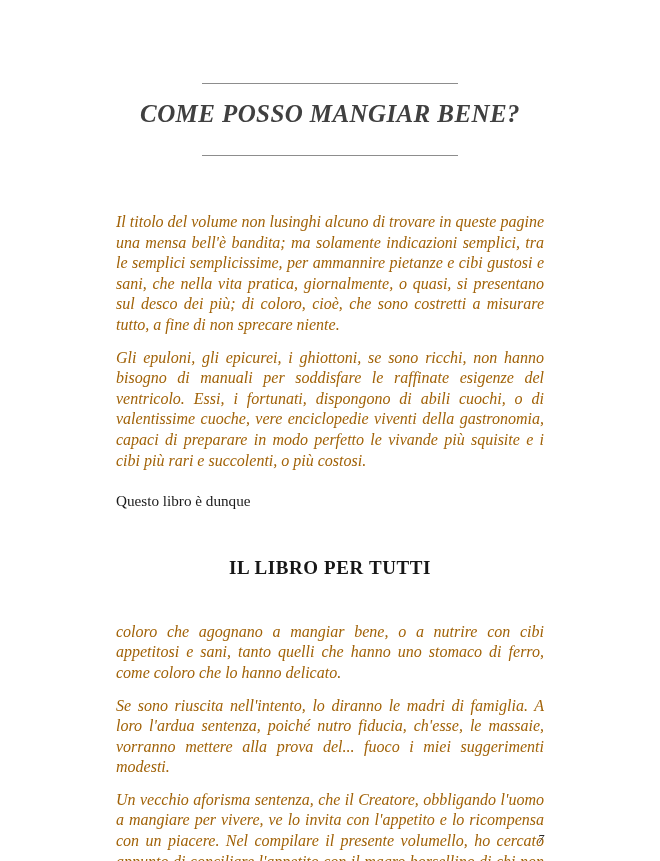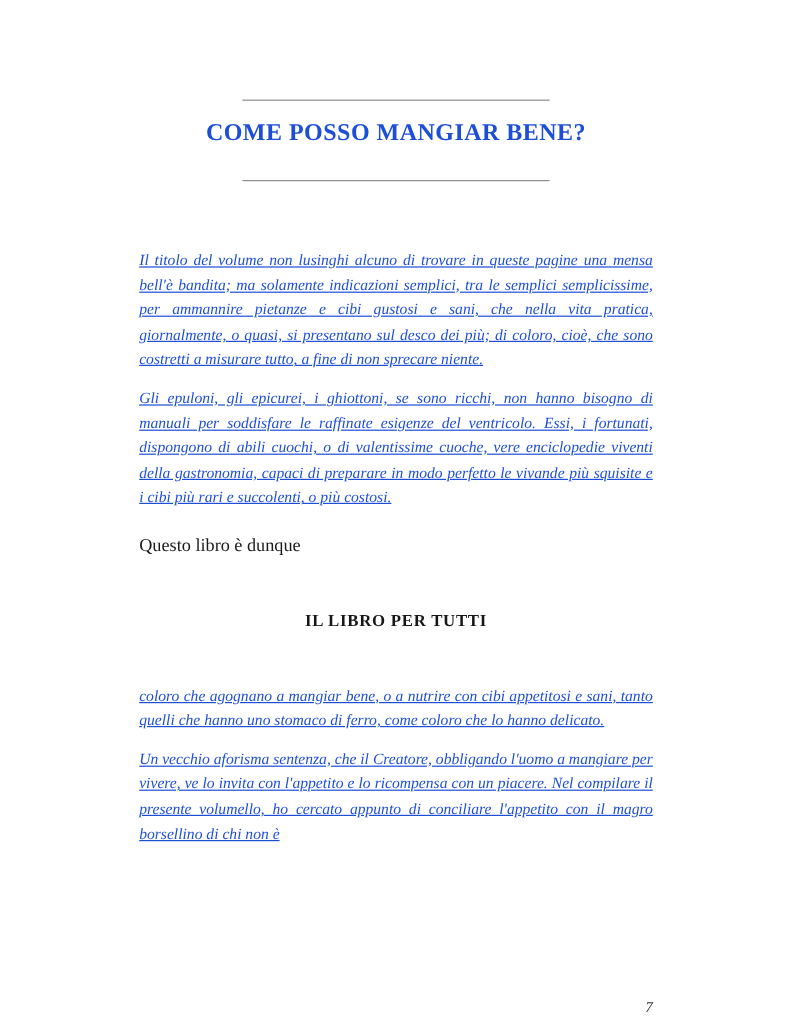--- a/index.html
+++ b/index.html
@@ -34,57 +34,57 @@
     margin: 0 auto;
   }
   .rule-top {
     margin-top: 83px;
   }
   .rule-bottom {
     margin-top: 27px;
   }
   h1.title {
     font-family: "Liberation Serif", serif;
-    font-size: 20px;
+    font-size: 25px;
     font-weight: bold;
     letter-spacing: 0.4px;
     text-align: center;
     margin: 16px 0 0 0;
     padding: 0;
-    color: #1d4ed8;
+    color: #404040;
+    font-style: italic;
   }
   .body-block {
     margin-top: 56px;
   }
   p.para {
     font-style: italic;
-    font-size: 13px;
+    font-size: 16px;
     line-height: 20.6px;
     text-align: justify;
     text-justify: inter-word;
     margin: 0;
     padding: 0;
-    color: #1d4ed8;
+    color: #a16207;
     hyphens: manual;
-    text-decoration: underline;
   }
   p.para + p.para {
     margin-top: 12px;
   }
   .gap-small {
     height: 20px;
   }
   p.single-line {
     font-size: 15.2px;
     line-height: 20.6px;
     text-align: left;
     margin: 0;
   }
   h2.subhead {
-    font-size: 14px;
+    font-size: 19px;
     font-weight: bold;
     letter-spacing: 0.6px;
     text-align: center;
     margin: 0;
     padding: 0;
     color: #171717;
     font-style: normal;
   }
   .subhead-wrap {
     margin-top: 45px;
@@ -121,19 +121,20 @@
     <div class="gap-small"></div>
 
     <p class="single-line">Questo libro è dunque</p>
 
     <div class="subhead-wrap">
       <h2 class="subhead">IL LIBRO PER TUTTI</h2>
     </div>
 
     <div class="after-subhead">
       <p class="para"><span>coloro che agognano a mangiar bene, o a nutrire con cibi appetitosi e sani, tanto quelli che hanno uno stomaco di ferro, come coloro che lo hanno delicato.</span></p>
+      <p class="para"><span>Se sono riuscita nell'intento, lo diranno le madri di famiglia. A loro l'ardua sentenza, poiché nutro fiducia, ch'esse, le massaie, vorranno mettere alla prova del... fuoco i miei suggerimenti modesti.</span></p>
       <p class="para"><span>Un vecchio aforisma sentenza, che il Creatore, obbligando l'uomo a mangiare per vivere, ve lo invita con l'appetito e lo ricompensa con un piacere. Nel compilare il presente volumello, ho cercato appunto di conciliare l'appetito con il magro borsellino di chi non è</span></p>
     </div>
 
   </div>
 
   <div class="folio">7</div>
 </div>
 
 </body></html>

